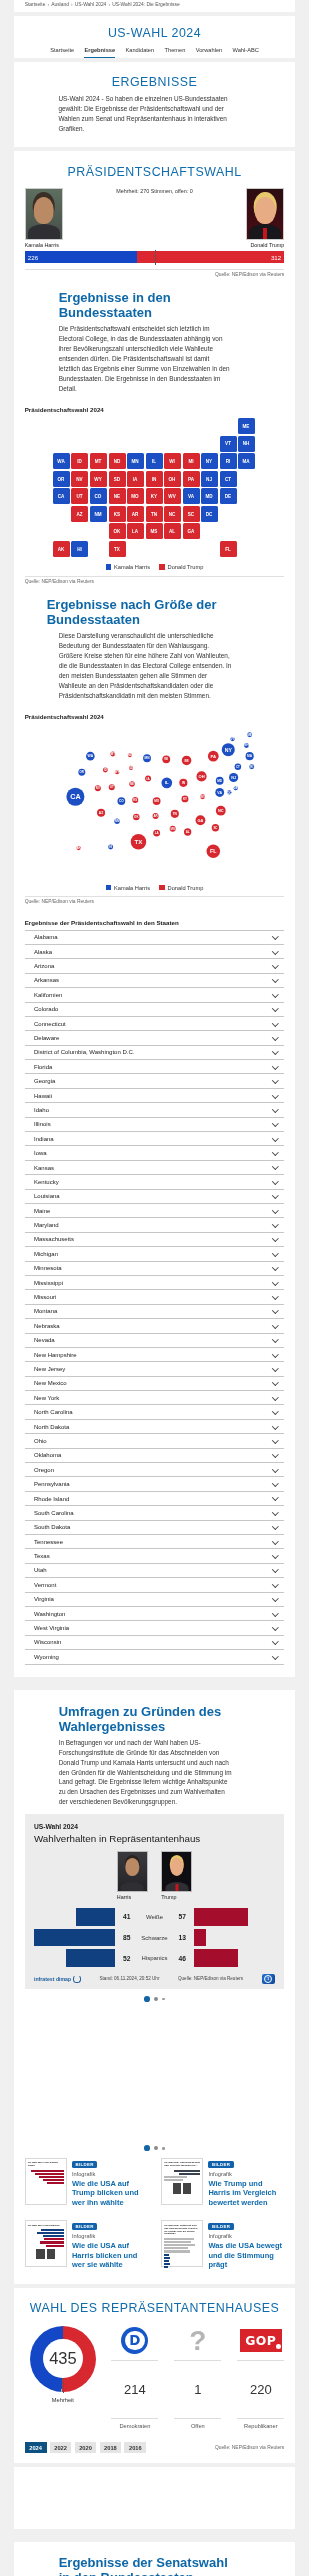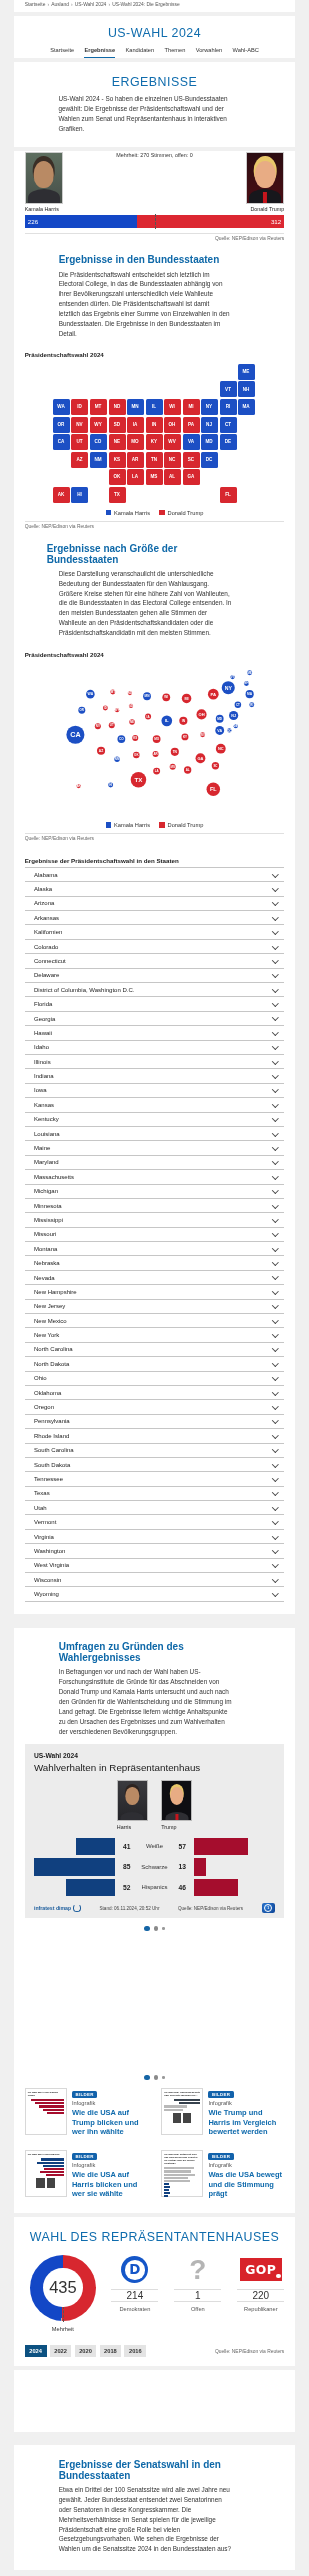--- a/index.html
+++ b/index.html
@@ -1,21 +1,21 @@
 <!DOCTYPE html>
 <html style="font-size:8.2px"><head>
 <meta charset="utf-8">
 <style>
   html,body{margin:0;padding:0;}
   body{width:309px;background:#f0f0f0;font-family:"Liberation Sans",sans-serif;color:#222;}
   .card{background:#fff;margin:0 14.4px 4.1px 14.4px;}
   .pad{padding:0 10.3px;}
   .narrow{margin-left:44px;width:173px;}
   .bigtitle{color:#0f6cad;font-size:12.4px;font-weight:400;letter-spacing:0.5px;text-align:center;padding:13.4px 0 5.2px;}
-  .subhead{color:#0e68a8;font-size:10px;font-weight:700;margin:13.4px 0 4.1px;}
+  .subhead{color:#0e68a8;font-size:13px;font-weight:700;margin:13.4px 0 4.1px;}
   .body-text{font-size:6.4px;line-height:1.55;color:#333;}
   .small-label{font-size:6.2px;font-weight:700;color:#222;margin:12.4px 0 3.1px;}
   .src{font-size:4.9px;color:#666;}
   .hr{border-top:0.5px solid #e0e0e0;margin-top:5.2px;padding-top:2.1px;}
   
   .topbar{display:flex;align-items:center;justify-content:space-between;padding:5.2px 10.3px 2.1px;}
   .logo-wrap{display:flex;align-items:center;gap:4.1px;}
   .applogo{width:16.5px;height:16.5px;border-radius:3.6px;background:radial-gradient(circle at 35% 30%,#2e7cd6,#0b3f8f);display:flex;align-items:center;justify-content:center;}
   .applogo .ring{width:9.3px;height:9.3px;border:1.3px solid #fff;border-radius:50%;display:flex;align-items:center;justify-content:center;color:#fff;font-size:5.2px;font-weight:700;}
   .wordmark{font-size:10.3px;color:#111;}
@@ -118,21 +118,21 @@
   .donut .dtick{position:absolute;left:50%;bottom:-1px;height:15.5px;border-left:1px dashed #555;}
   .donut-label{font-size:5.7px;color:#333;margin-top:5.2px;}
   .house-stats{display:flex;gap:7.2px;flex:1;justify-content:space-between;padding-right:0;}
   .stat{width:47px;text-align:center;}
   .stat .slogo{height:30px;display:flex;align-items:center;justify-content:center;}
   .dlogo{width:27px;height:27px;border-radius:50%;background:#1556c8;display:flex;align-items:center;justify-content:center;}
   .dlogo .inner{width:19.6px;height:19.6px;border-radius:50%;background:#fff;display:flex;align-items:center;justify-content:center;font-weight:800;font-size:13.4px;color:#1556c8;font-family:"DejaVu Sans",sans-serif;}
   .qmark{font-size:28px;font-weight:800;color:#b5b5b5;line-height:1;}
   .goplogo{background:#d8232a;color:#fff;font-weight:800;font-size:12.4px;padding:4.1px 5.2px;letter-spacing:0.5px;position:relative;font-family:"DejaVu Sans",sans-serif;}
   .goplogo .reg{position:absolute;right:1px;bottom:3.1px;width:4.6px;height:4.6px;background:#fff;border-radius:50%;}
-  .stat .num{font-size:10px;color:#333;border-top:0.5px solid #ddd;border-bottom:0.5px solid #ddd;padding:0 0;margin-top:4.1px;}
+  .stat .num{font-size:13px;color:#333;border-top:0.5px solid #ddd;border-bottom:0.5px solid #ddd;padding:21px 0;margin-top:4.1px;}
   .stat .plabel{font-size:5.7px;color:#555;padding-top:4.1px;}
   .house-foot{display:flex;justify-content:space-between;align-items:center;padding:13.4px 10.3px 9.3px;}
   .years{display:flex;gap:3.1px;}
   .year{font-size:5.7px;font-weight:700;padding:2.6px 4.6px;background:#e4e4e4;color:#333;}
   .year.active{background:#0c5181;color:#fff;}
   .empty-embed{background:#fff;}
 </style>
 </head>
 <body>
 
@@ -151,20 +151,21 @@
       <span class="tab">Wahl-ABC</span>
     </div>
 </div>
 
 <div class="card" style="padding-bottom:13.4px;">
   <div class="bigtitle">ERGEBNISSE</div>
   <div class="body-text narrow">US-Wahl 2024 - So haben die einzelnen US-Bundesstaaten gewählt: Die Ergebnisse der Präsidentschaftswahl und der Wahlen zum Senat und Repräsentantenhaus in interaktiven Grafiken.</div>
 </div>
 
 <div class="card" style="padding-bottom:12.4px;">
+  <div class="bigtitle">PRÄSIDENTSCHAFTSWAHL</div>
   <div class="pad cand-zone">
     <div class="majority">Mehrheit: 270 Stimmen, offen: 0</div>
     <div class="cand-row">
       <div>
         <div class="photo harris">
             <div class="head"></div>
             <div class="body"></div>
           </div>
         <div class="cand-name">Kamala Harris</div>
       </div>

